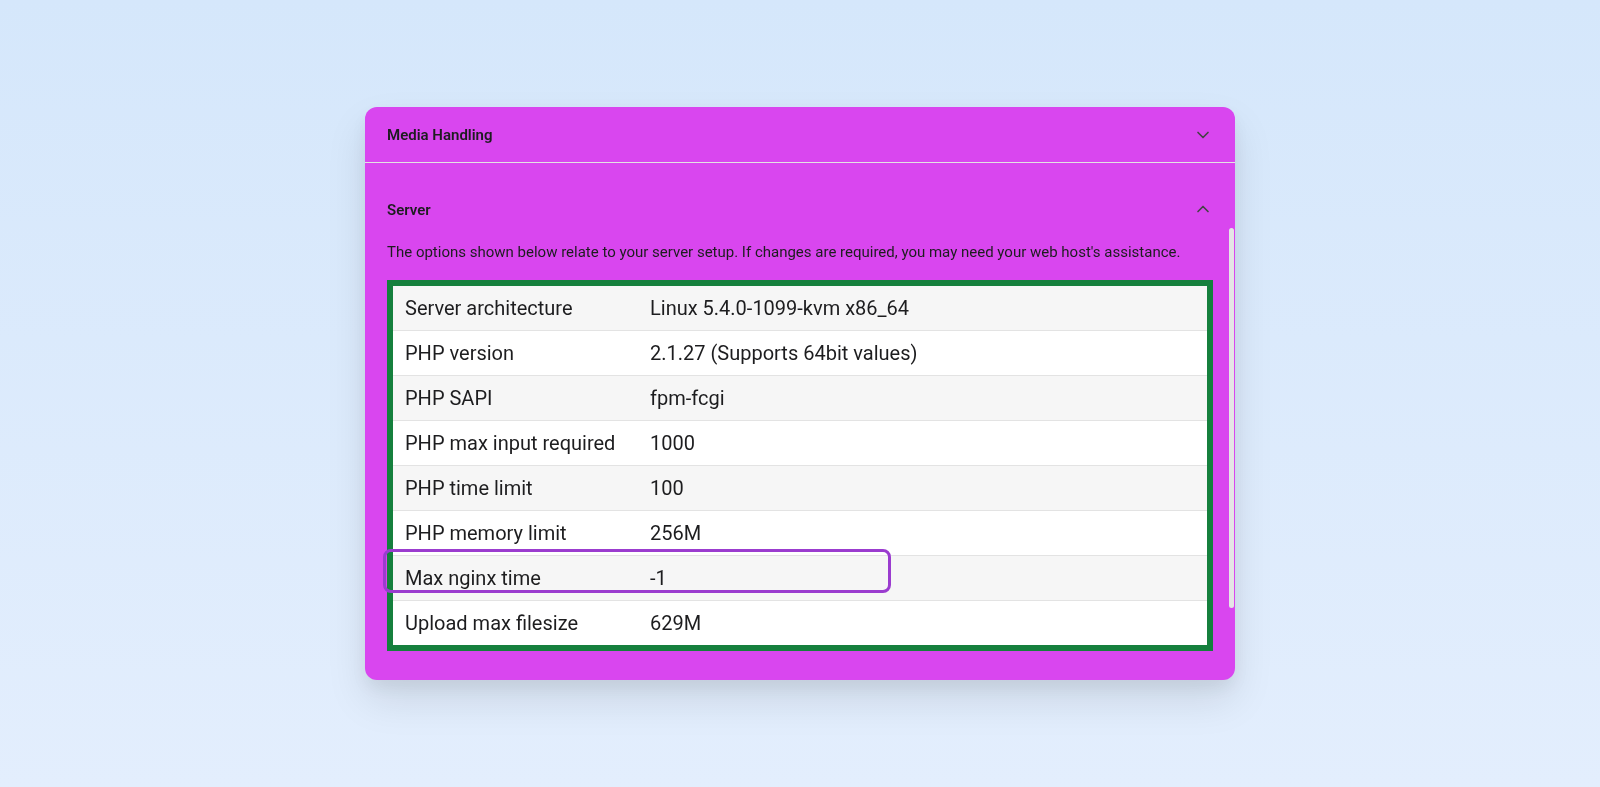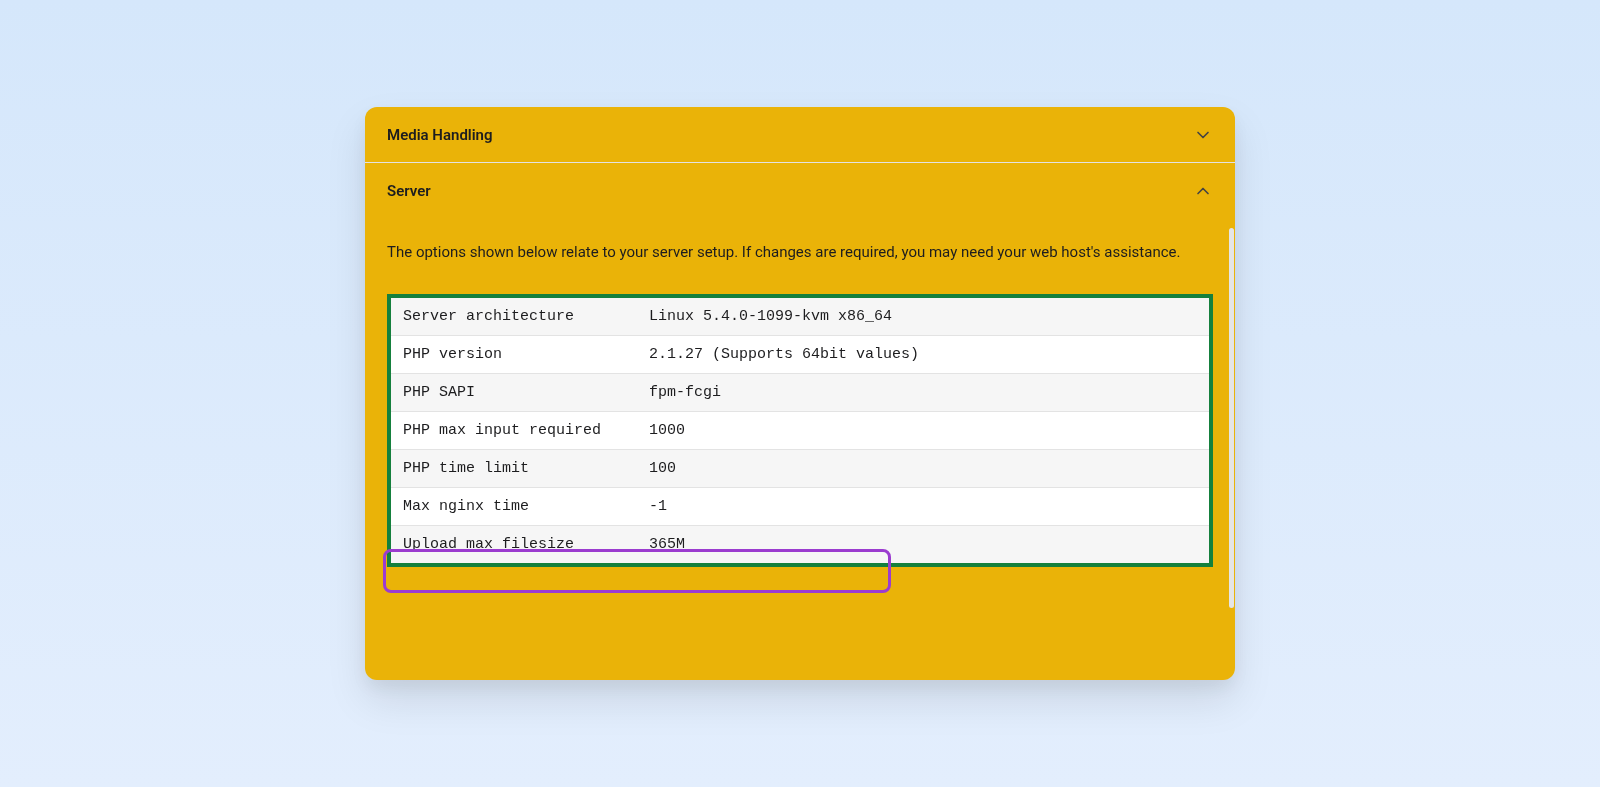--- a/index.html
+++ b/index.html
@@ -12,21 +12,21 @@
     background: linear-gradient(180deg, #d5e7fb 0%, #e3eefd 100%);
     width: 1600px;
     height: 787px;
     display: flex;
     justify-content: center;
     align-items: center;
   }
   .panel {
     width: 870px;
     height: 573px;
-    background: #eab308;
+    background: #d946ef;
     border-radius: 12px;
     box-shadow: 0 20px 40px rgba(0,0,0,0.1), 0 8px 16px rgba(0,0,0,0.05);
     overflow: hidden;
     position: relative;
   }
   .section-header {
     display: flex;
     align-items: center;
     justify-content: space-between;
     padding: 0 22px;
@@ -48,29 +48,28 @@
     width: 20px;
     height: 20px;
   }
   .section-body {
     padding: 22px;
   }
   .section-desc {
     font-size: 15px;
     line-height: 1.5;
     color: #1d1d1f;
-    margin-bottom: 30px;
+    margin-bottom: 16px;
     padding-right: 30px;
   }
   .info-table {
     width: 100%;
-    border: 4px solid #15803d;
+    border: 6px solid #15803d;
     border-collapse: collapse;
-    font-size: 15px;
-    font-family: Liberation Mono, monospace;
+    font-size: 20px;
   }
   .info-table tr {
     border-bottom: 1px solid #e3e3e3;
   }
   .info-table tr:nth-child(odd) {
     background: #f6f6f6;
   }
   .info-table tr:nth-child(even) {
     background: #fff;
   }
@@ -121,21 +120,21 @@
 
   <div class="section-header">
     <span class="title">Media Handling</span>
     <span class="chev">
       <svg viewBox="0 0 24 24" fill="none" stroke="currentColor" stroke-width="2" stroke-linecap="round" stroke-linejoin="round">
           <polyline points="6 9 12 15 18 9"></polyline>
         </svg>
     </span>
   </div>
 
-  <div class="section-header" style="border-bottom:none;">
+  <div class="section-header" style="border-bottom:none;align-items:flex-end;">
     <span class="title">Server</span>
     <span class="chev">
       <svg viewBox="0 0 24 24" fill="none" stroke="currentColor" stroke-width="2" stroke-linecap="round" stroke-linejoin="round">
           <polyline points="18 15 12 9 6 15"></polyline>
         </svg>
     </span>
   </div>
 
   <div class="section-body">
     <p class="section-desc">The options shown below relate to your server setup. If changes are required, you may need your web host's assistance.</p>
@@ -155,27 +154,31 @@
           <td>fpm-fcgi</td>
         </tr>
         <tr>
           <td class="label-cell">PHP max input required</td>
           <td>1000</td>
         </tr>
         <tr>
           <td class="label-cell">PHP time limit</td>
           <td>100</td>
         </tr>
+        <tr class="highlight-row">
+          <td class="label-cell">PHP memory limit</td>
+          <td>256M</td>
+        </tr>
         <tr>
           <td class="label-cell">Max nginx time</td>
           <td>-1</td>
         </tr>
         <tr>
           <td class="label-cell">Upload max filesize</td>
-          <td>365M</td>
+          <td>629M</td>
         </tr>
       </tbody>
     </table>
   </div>
 
   <div class="highlight-overlay"></div>
 
   <div class="scrollbar-track">
     <div class="scrollbar-thumb"></div>
   </div>

